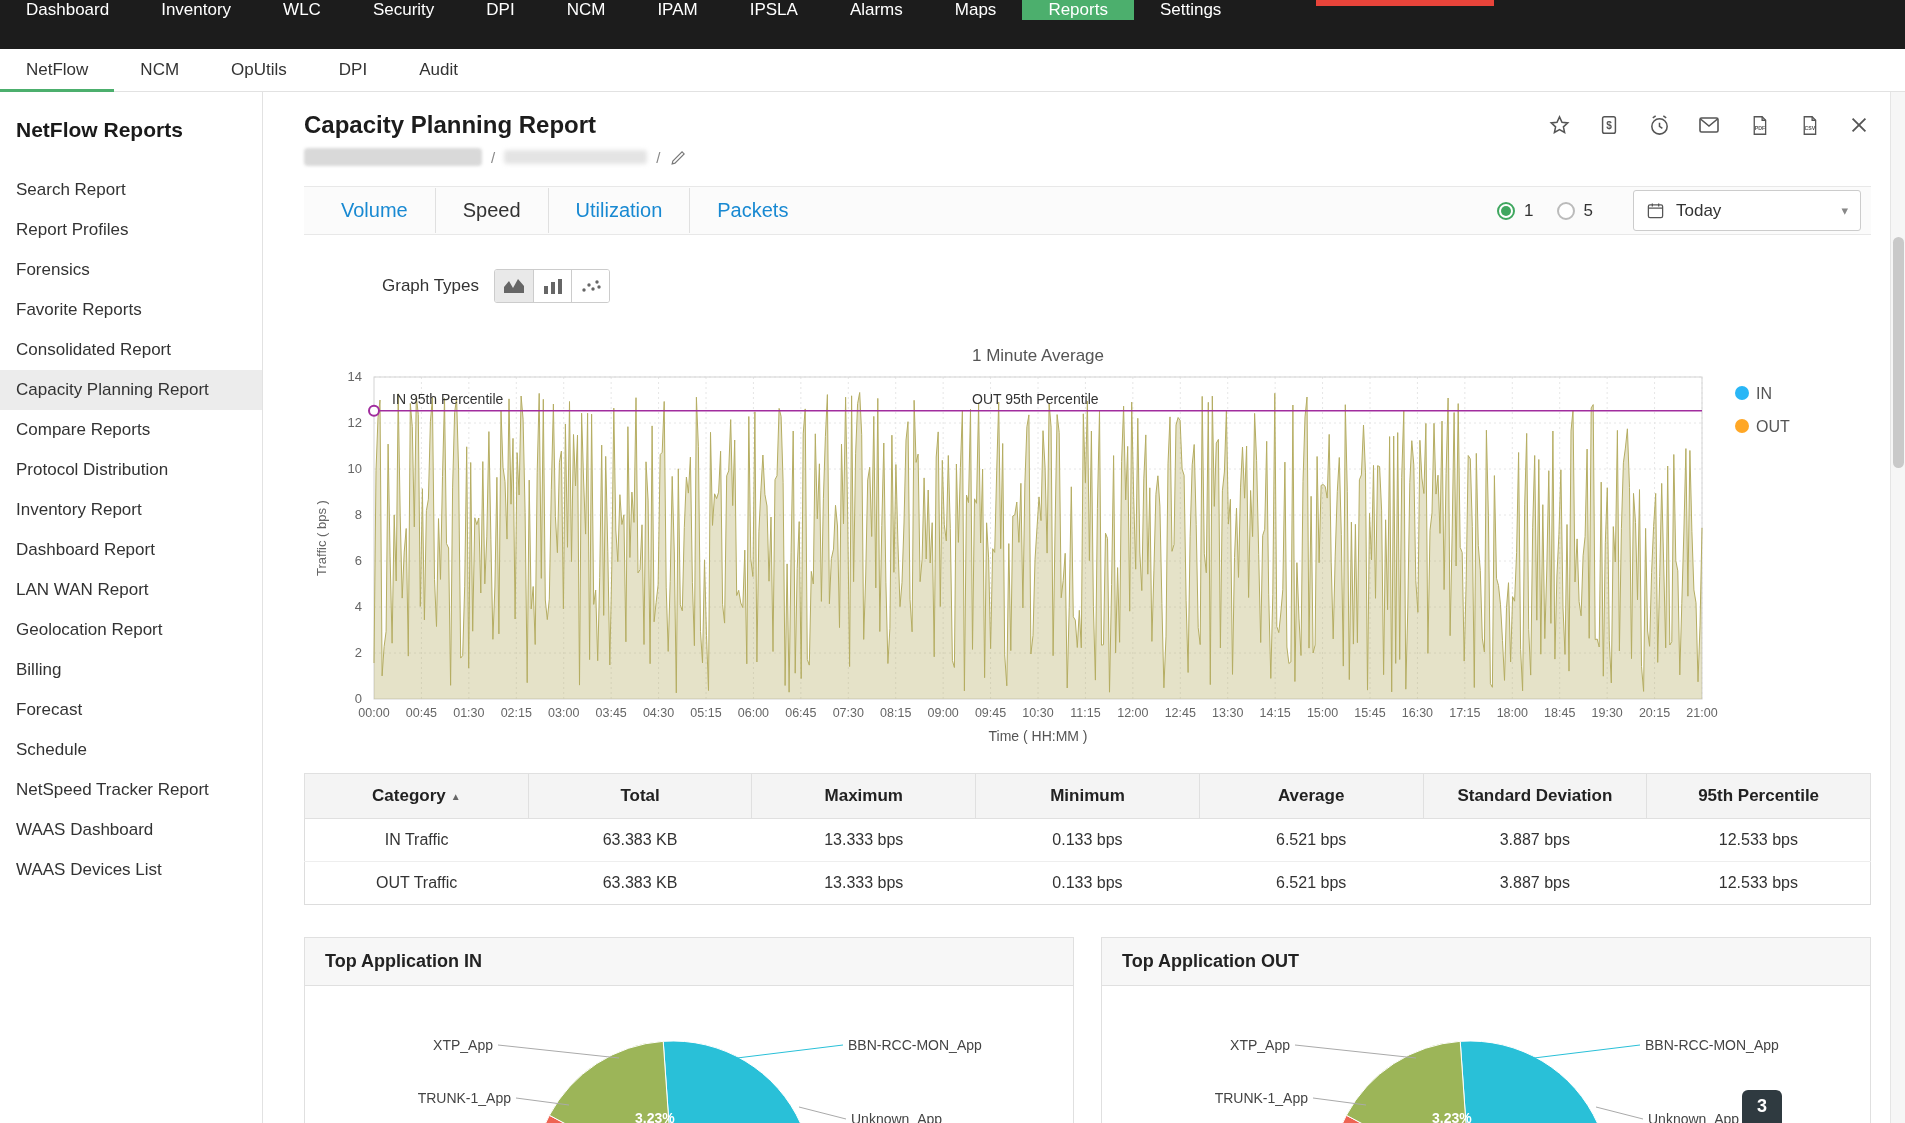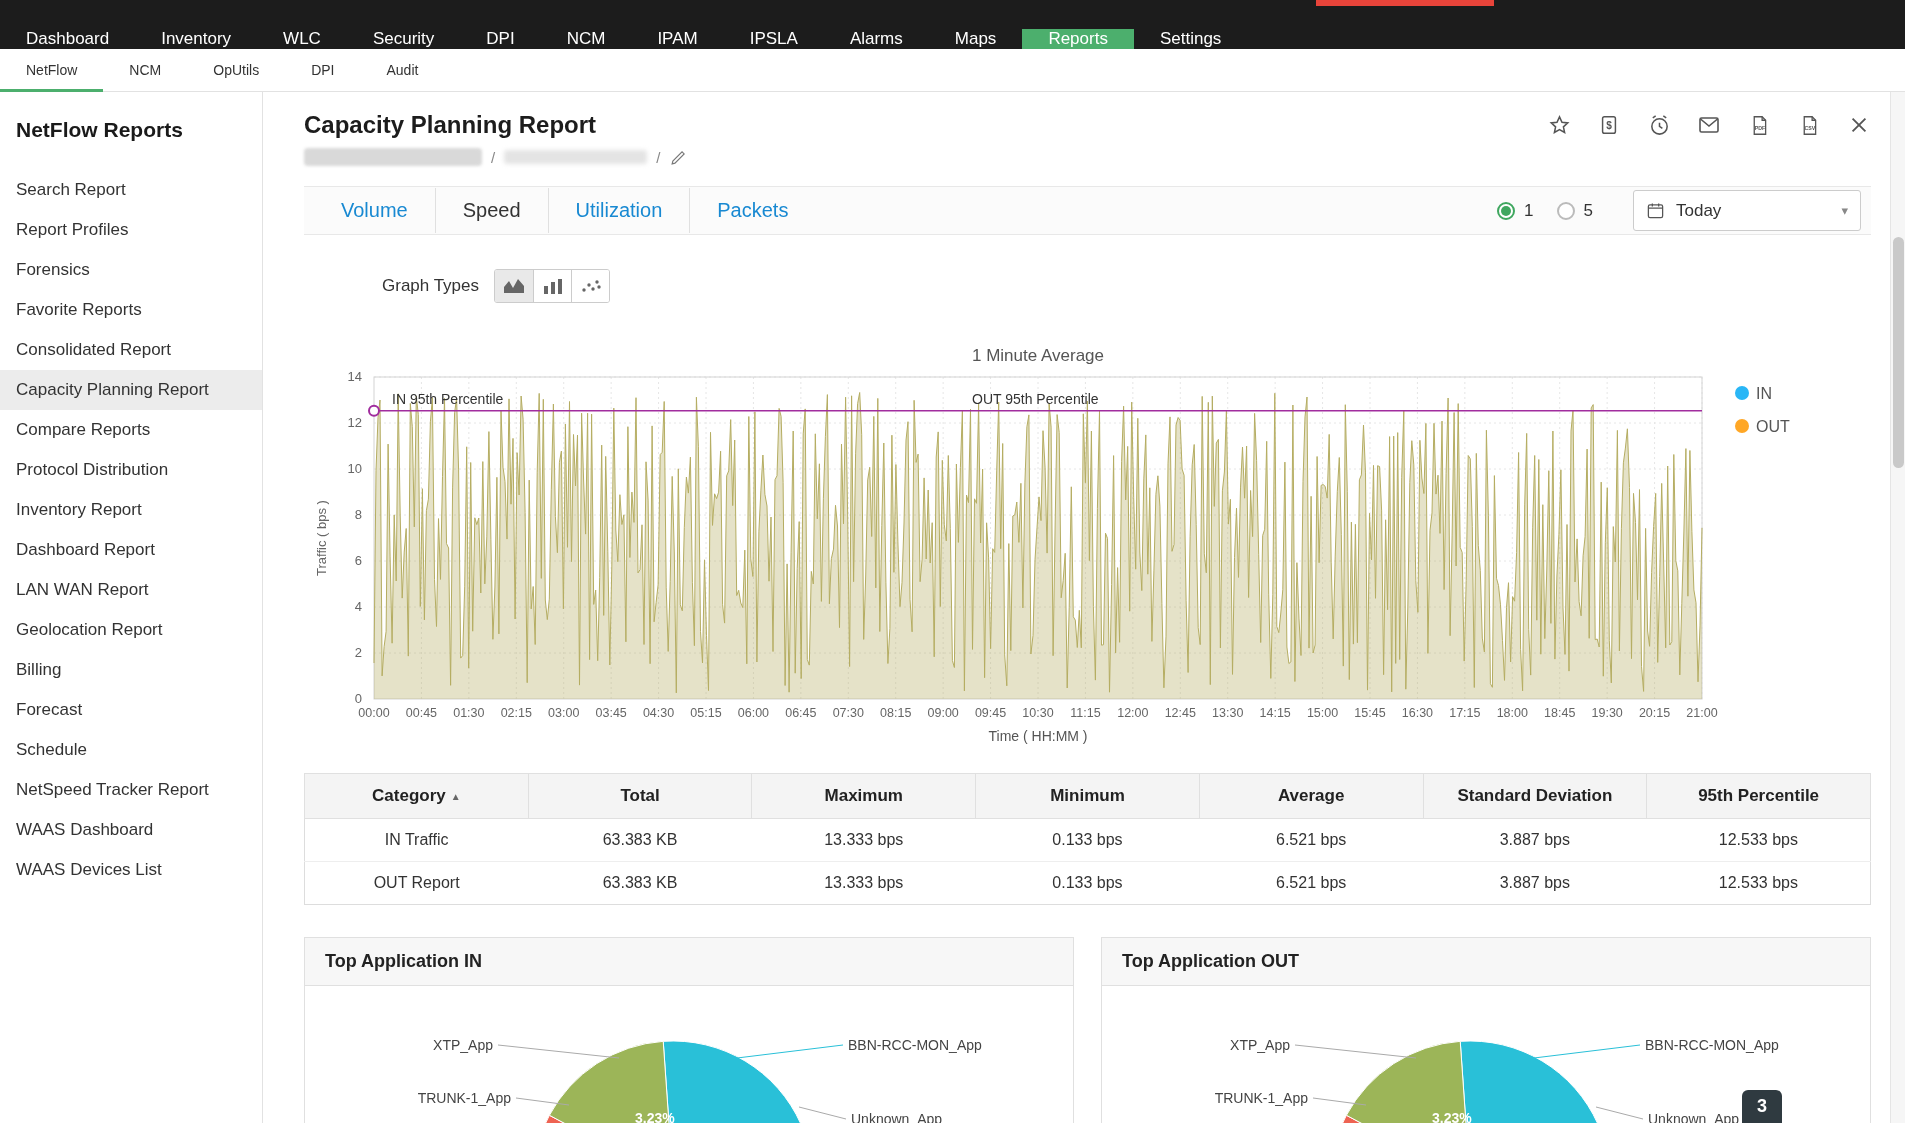--- a/index.html
+++ b/index.html
@@ -2,30 +2,30 @@
 <html><head>
 <meta charset="utf-8">
 <style>
   * { margin:0; padding:0; box-sizing:border-box; }
   html,body { width:1905px; height:1123px; overflow:hidden; background:#fff;
               font-family:"Liberation Sans", sans-serif; position:relative; }
   svg text { font-family:"Liberation Sans", sans-serif; }
 
   
   .topnav { position:absolute; top:0; left:0; width:100%; height:49px; background:#1c1c1c;
-            display:flex; align-items:flex-end; z-index:5; }
+            display:flex; align-items:flex-start; z-index:5; }
   .topnav .item { color:#fff; font-size:17px; display:flex; align-items:center;
                   padding:0 26px; cursor:pointer; white-space:nowrap; }
   .topnav .item.active { background:#4caf6d; }
   .red-strip { position:absolute; top:0; left:1316px; width:178px; height:6px; background:#e8443a; z-index:6; }
 
   
   .subnav { position:absolute; top:49px; left:0; width:100%; height:43px; background:#fff;
             border-bottom:1px solid #e2e2e2; display:flex; z-index:4; }
-  .subnav .item { font-size:14px; color:#333; display:flex; align-items:center;
+  .subnav .item { font-size:17px; color:#333; display:flex; align-items:center;
                   padding:0 26px; cursor:pointer; position:relative; }
   .subnav .item.active::after { content:""; position:absolute; left:0; right:0; bottom:-1px;
                                 height:3px; background:#4caf6d; }
 
   
   .sidebar { position:absolute; top:92px; left:0; width:263px; bottom:0; background:#fff;
              border-right:1px solid #e2e2e2; overflow:hidden; }
   .sidebar-title { font-size:21px; font-weight:bold; color:#1a1a1a; padding:26px 16px 28px; }
   .side-item { font-size:17px; color:#333; padding:10px 16px; cursor:pointer; white-space:nowrap; }
   .side-item.active { background:#ececec; }
@@ -359,21 +359,21 @@
       <tr>
         <td>IN Traffic</td>
         <td>63.383 KB</td>
         <td>13.333 bps</td>
         <td>0.133 bps</td>
         <td>6.521 bps</td>
         <td>3.887 bps</td>
         <td>12.533 bps</td>
       </tr>
       <tr>
-        <td>OUT Report</td>
+        <td>OUT Traffic</td>
         <td>63.383 KB</td>
         <td>13.333 bps</td>
         <td>0.133 bps</td>
         <td>6.521 bps</td>
         <td>3.887 bps</td>
         <td>12.533 bps</td>
       </tr>
     </tbody>
   </table>
 

